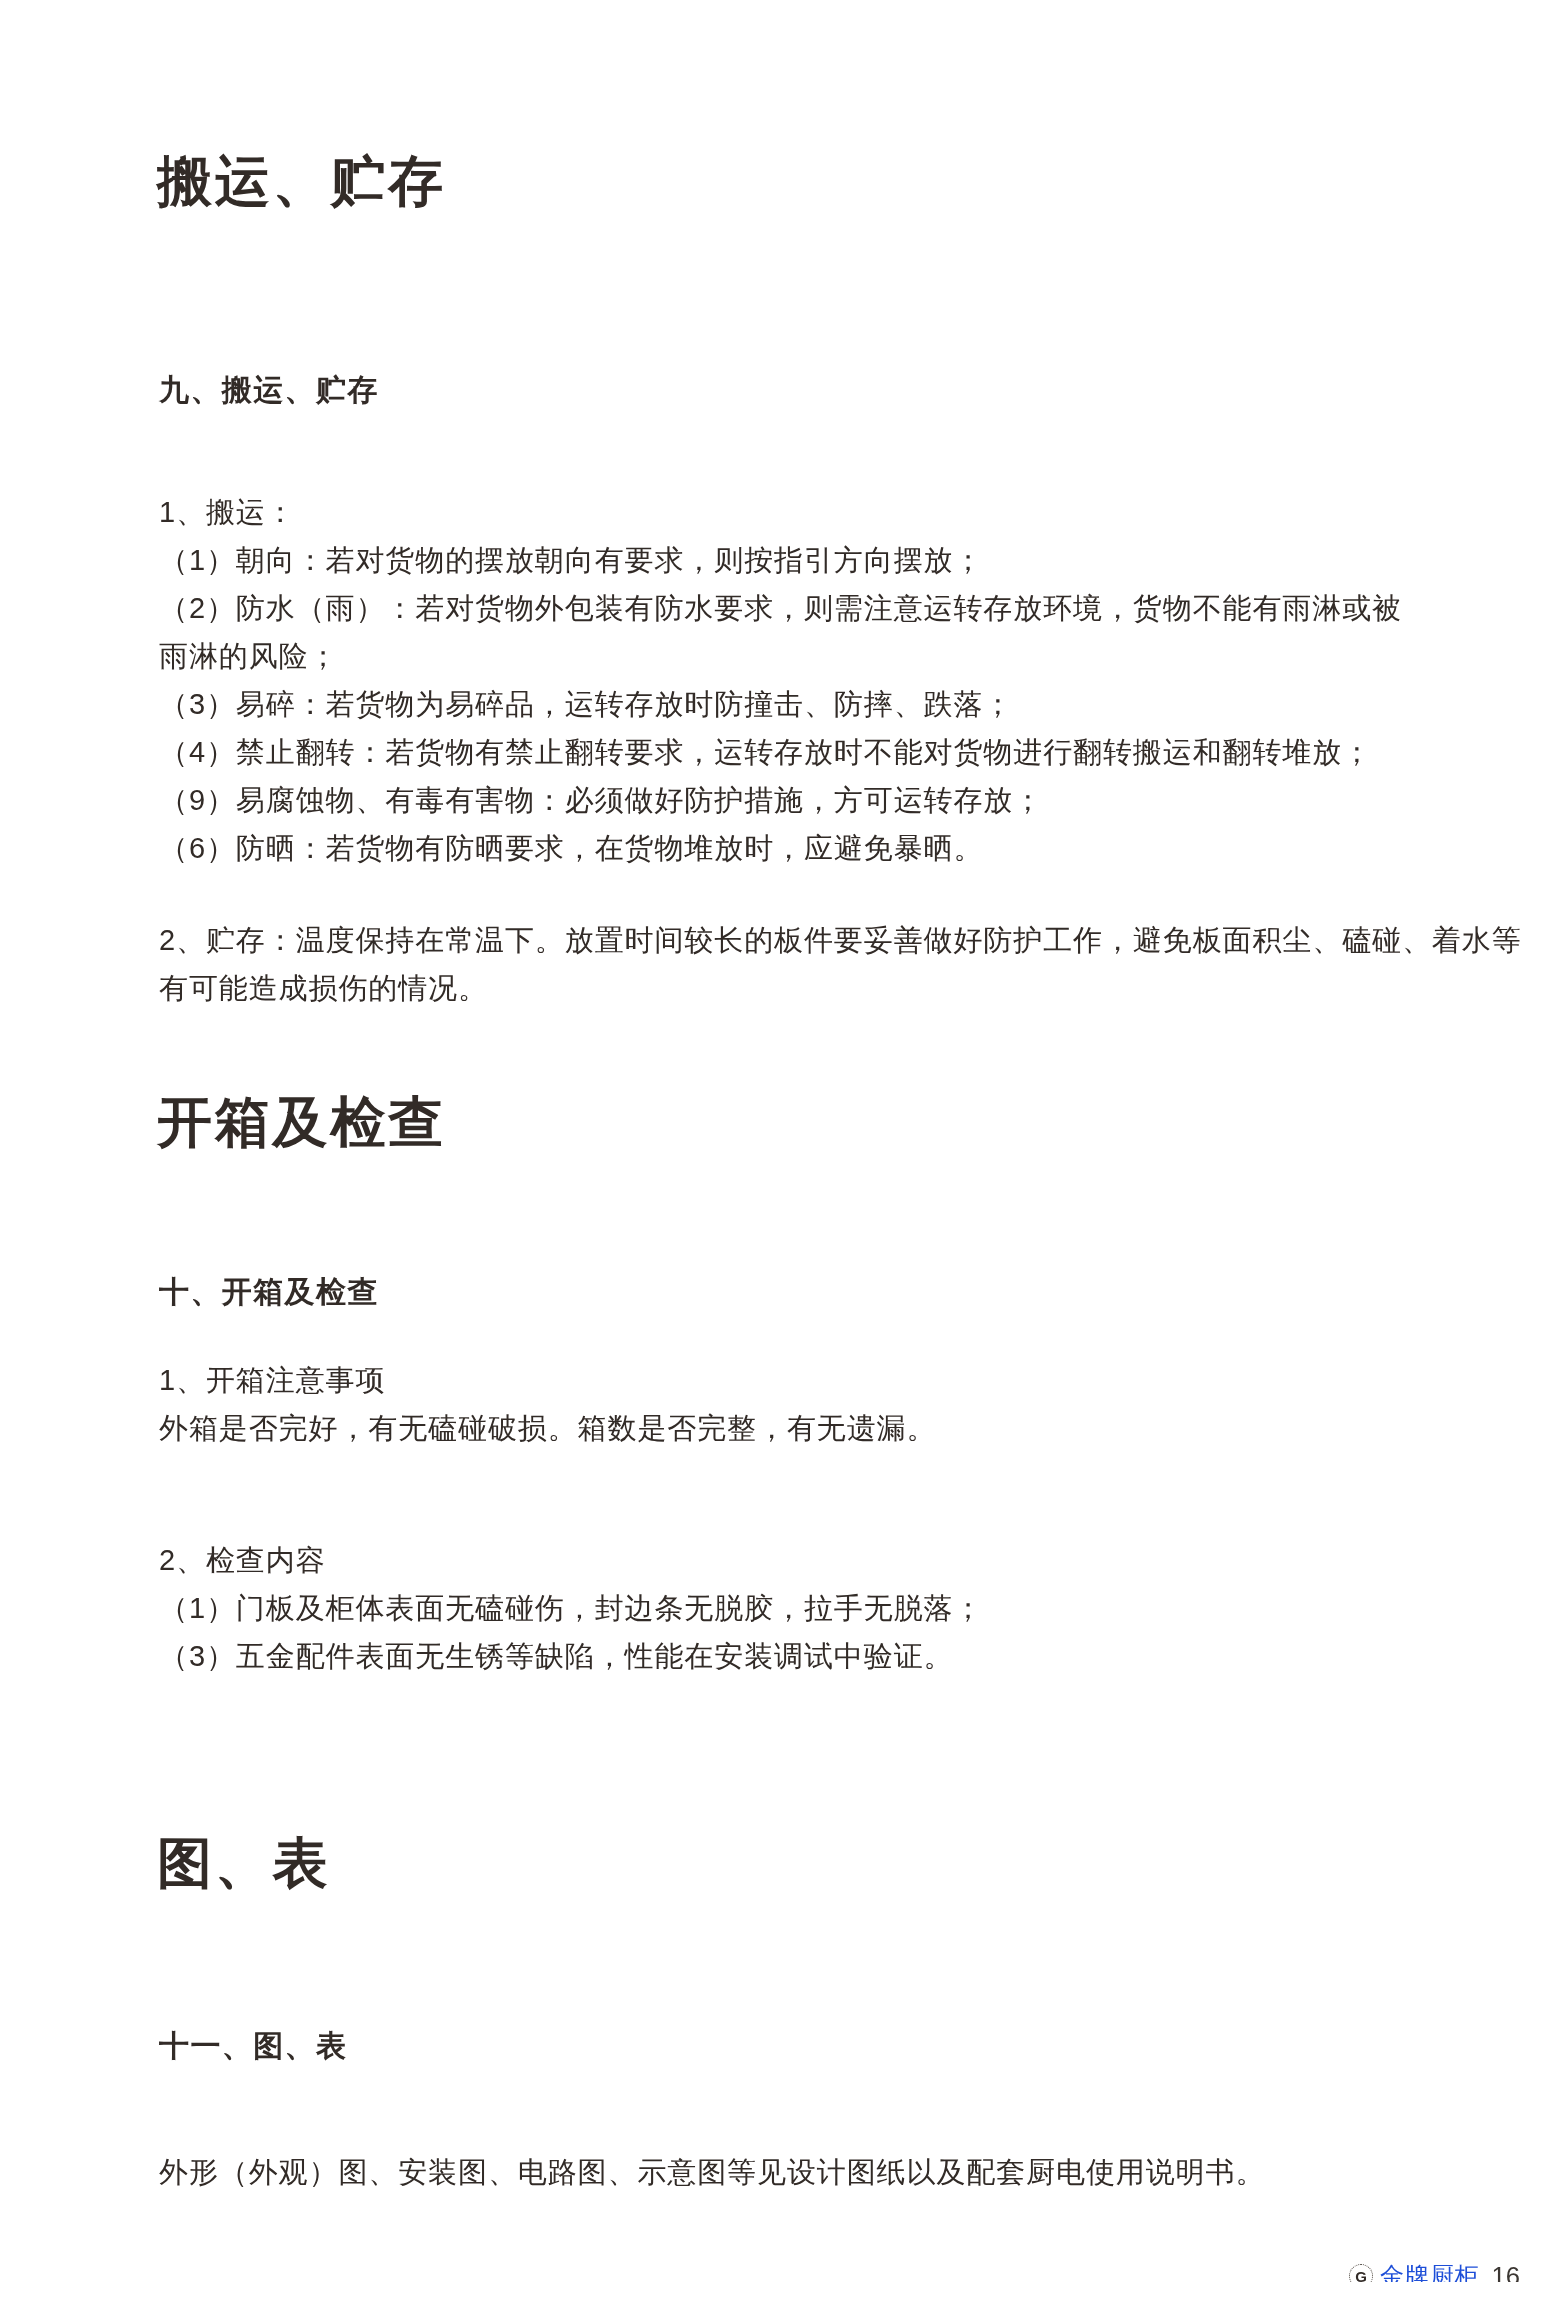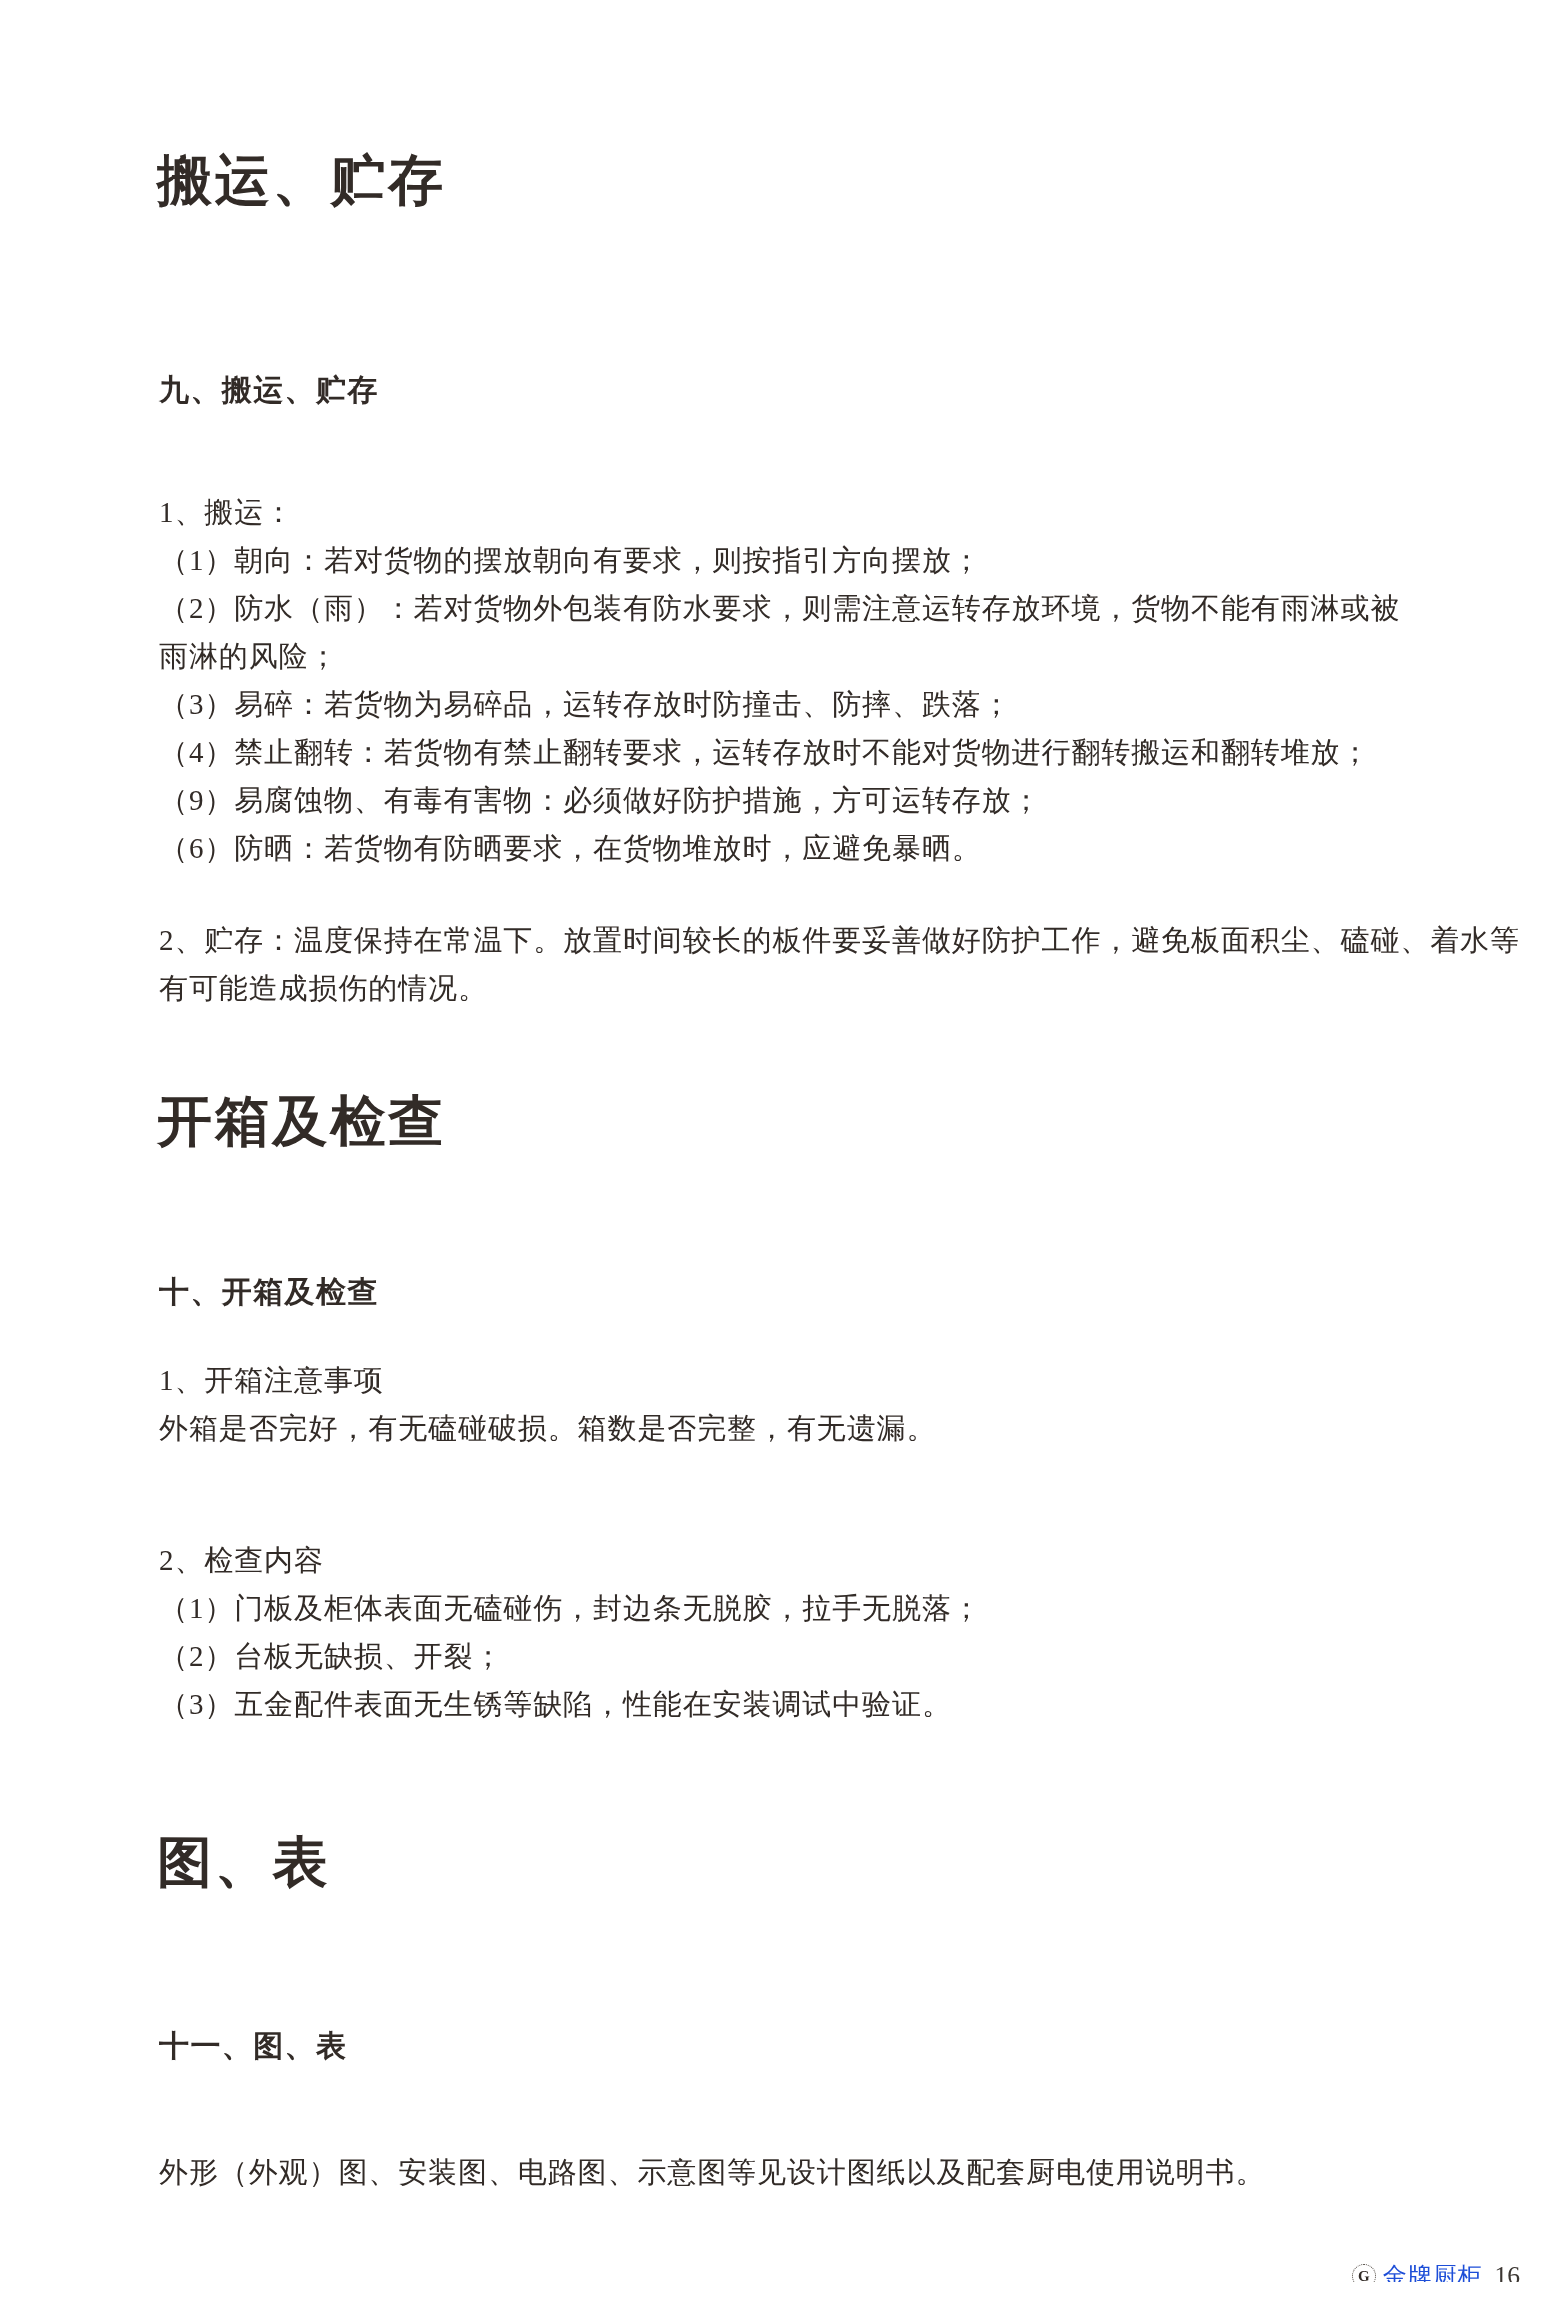--- a/index.html
+++ b/index.html
@@ -1,21 +1,21 @@
 <!DOCTYPE html>
 <html style="font-size:15px"><head>
 <meta charset="utf-8">
 <style>
   html,body{margin:0;padding:0;background:#ffffff;}
   .page{
     position:relative;
     width:1561px;height:2282px;
     background:#ffffff;
     color:#322b27;
-    font-family:Liberation Serif, serif;
+    font-family:Liberation Sans, sans-serif;
     overflow:hidden;
   }
   .big-title{
     position:absolute;left:157px;margin:0;
     font-size:55px;font-weight:700;letter-spacing:2.8px;line-height:68px;
     white-space:nowrap;
   }
   .heading{
     position:absolute;left:159px;margin:0;
     font-size:30px;font-weight:700;letter-spacing:1.4px;line-height:42px;
@@ -70,21 +70,20 @@
   <h2 class="heading" style="top:1271px">十、开箱及检查</h2>
 
   <div class="textblock" style="top:1328px">
     <div class="line">1、开箱注意事项</div>
     <div class="line">外箱是否完好，有无磕碰破损。箱数是否完整，有无遗漏。</div>
   </div>
 
   <div class="textblock" style="top:1508px">
     <div class="line">2、检查内容</div>
     <div class="line">（1）门板及柜体表面无磕碰伤，封边条无脱胶，拉手无脱落；</div>
-    <div class="line">（2）台板无缺损、开裂；</div>
     <div class="line">（3）五金配件表面无生锈等缺陷，性能在安装调试中验证。</div>
   </div>
 
   <h1 class="big-title" style="top:1829px">图、表</h1>
 
   <h2 class="heading" style="top:2025px">十一、图、表</h2>
 
   <div class="textblock" style="top:2120px">
     <div class="line">外形（外观）图、安装图、电路图、示意图等见设计图纸以及配套厨电使用说明书。</div>
   </div>

